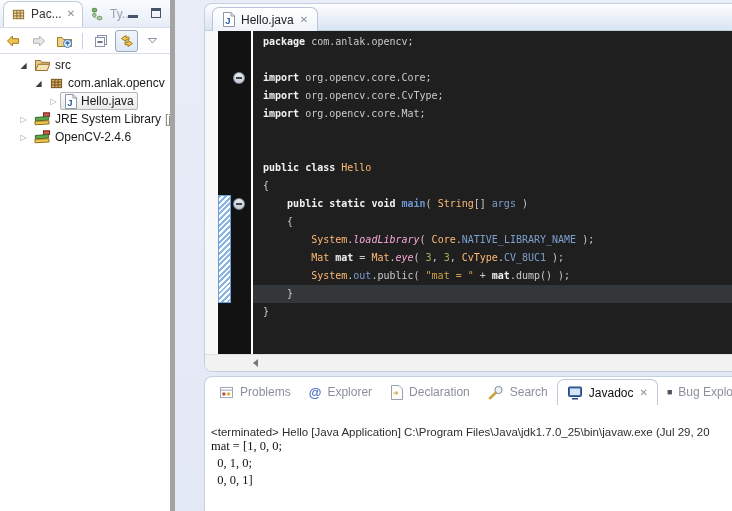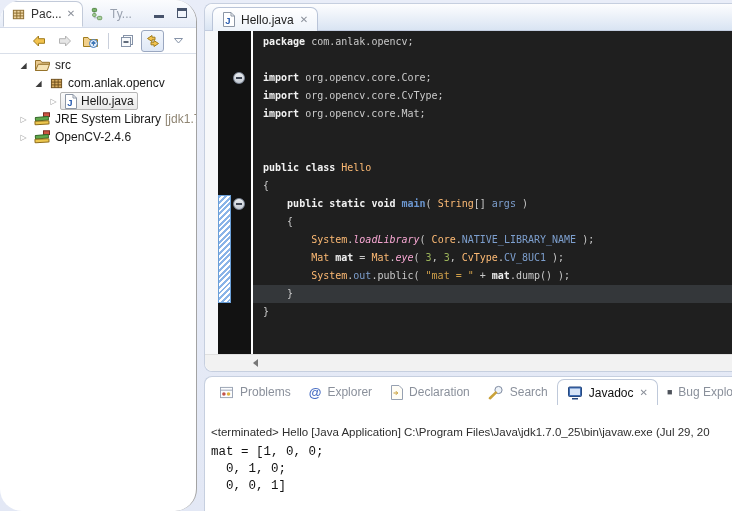--- a/index.html
+++ b/index.html
@@ -4,22 +4,22 @@
 <style>
   * { box-sizing: border-box; }
   html,body { margin:0; padding:0; }
   body {
     width:732px; height:511px; position:relative; overflow:hidden;
     background:linear-gradient(#e9edf8,#e3e8f5);
     font-family:"Liberation Sans", sans-serif;
     -webkit-font-smoothing:antialiased;
   }
   
-  .left-panel { position:absolute; left:0; top:0; width:197px; height:511px;
-    background:#fff; border-right:1px solid #a3a3a3; overflow:hidden;border-radius:22px; }
+  .left-panel { position:absolute; left:0; top:0; width:175px; height:511px;
+    background:#fff; border-right:5px solid #a3a3a3; overflow:hidden; }
   .lp-tabbar { position:relative; height:28px;
     background:linear-gradient(#fbfcfe,#e6ecf7); border-bottom:1px solid #d5dcea;
     display:flex; align-items:flex-end; padding-left:3px; }
   .lp-tab { display:inline-flex; align-items:center; gap:5px; height:26px;
     padding:0 7px; font-size:12px; border-radius:7px 7px 0 0; white-space:nowrap; }
   .lp-tab.active { background:#fff; border:1px solid #c2cad9; border-bottom:1px solid #fff; color:#333; }
   .lp-tab.inactive { color:#98a0ae;text-align:right; }
   .close-x { font-size:10px; color:#8a8f99; line-height:1; }
   .lp-winbtns { position:absolute; right:9px; top:8px; display:flex; gap:13px; align-items:center; }
   .btn-min { width:10px; height:9px; border-bottom:3px solid #47536b; }
@@ -76,21 +76,21 @@
   .bottom-panel { position:absolute; left:204px; top:376px; width:528px; height:135px;
     background:#fff; border:1px solid #c6cfdf; border-right:none; border-bottom:none;
     border-radius:8px 0 0 0; overflow:hidden; }
   .bp-tabbar { height:28px; display:flex; align-items:flex-end; padding-left:5px; font-size:12px; color:#8a909b; }
   .bp-tab { display:flex; align-items:center; gap:6px; height:26px; padding:0 9px; white-space:nowrap; }
   .bp-tab.active { border:1px solid #bfc9da; border-bottom:none; border-radius:7px 7px 0 0; color:#0f0f0f; background:#fff; }
   .at-icon { color:#4a6fc4; font-weight:bold; font-size:13px; line-height:1; }
   .sq-icon { color:#4d525a; font-size:9px; line-height:1; }
   .bp-content { padding-left:6px; }
   .console-header { margin-top:21px; font-size:11.5px; color:#2e2e2e; white-space:nowrap; }
-  .console-output { margin-top:6px; font-family:Liberation Mono, monospace;
+  .console-output { font-family:Liberation Serif, serif;
     font-size:12.5px; line-height:17px; color:#111; white-space:pre; }
   .icon-slot { display:inline-flex; align-items:center; justify-content:center; }
 </style>
 </head>
 <body>
 
 <div class="left-panel">
   <div class="lp-tabbar">
     <div class="lp-tab active">
       <span class="icon-slot">

